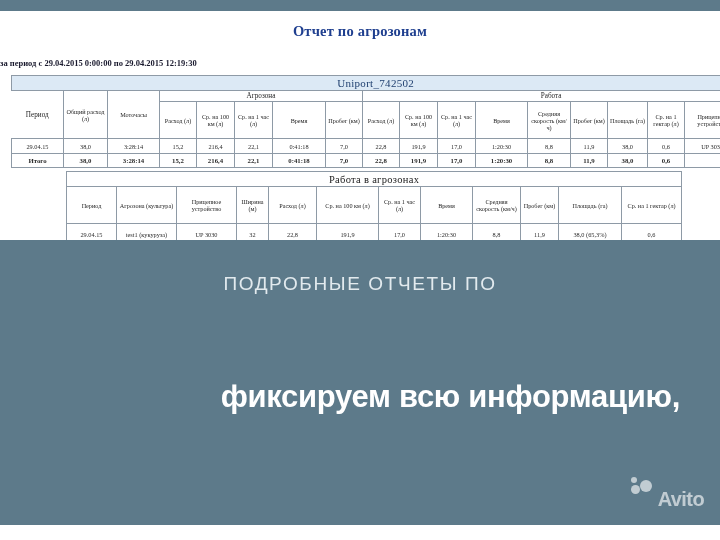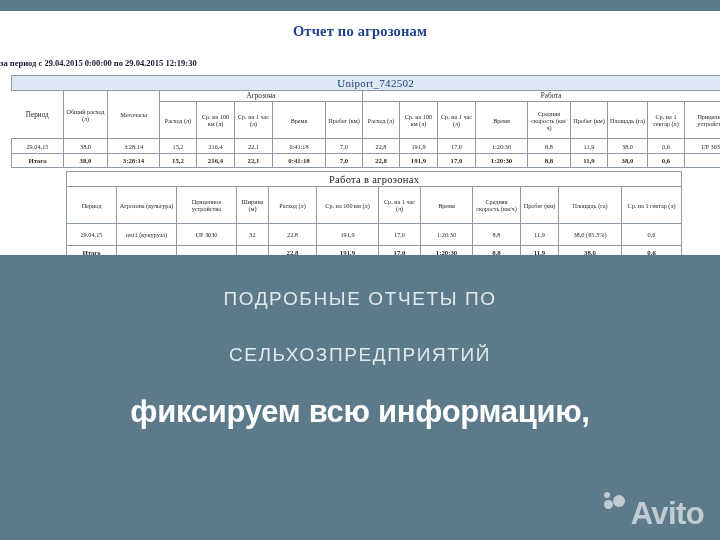--- a/index.html
+++ b/index.html
@@ -47,52 +47,52 @@
   table.rt .total{font-size:6.8px;height:14px;color:#111;font-weight:700;}
   table.rt .total td{font-weight:700;}
   .nb{border:none !important;}
 
   
   .tbl1{position:absolute;left:11px;top:64px;width:698px;}
   
   .tbl2{position:absolute;left:66px;top:160px;width:615px;}
 
   
-  .panel{position:absolute;left:0;top:255px;width:720px;height:285px;background:#5d7a8a;}
+  .panel{position:absolute;left:0;top:240px;width:720px;height:285px;background:#5d7a8a;}
 
   .kicker{
     position:absolute;left:60px;top:30px;width:600px;
     text-align:center;
     font-family:"Liberation Sans",sans-serif;
     font-size:19px;font-weight:400;line-height:28px;
     color:#e2eaee;letter-spacing:1.6px;
     text-transform:uppercase;
   }
   .headline{
     position:absolute;left:40px;top:138px;width:640px;
-    text-align:center;
+    text-align:right;
     font-family:"Liberation Sans",sans-serif;
     font-size:31px;font-weight:700;line-height:37px;
     color:#ffffff;letter-spacing:-0.3px;
   }
   .headline .l2{display:block;}
 
   
   .avito{
     position:absolute;right:16px;bottom:14px;
     display:flex;align-items:center;gap:5px;opacity:.62;
   }
   .avito .dots{position:relative;width:22px;height:20px;}
   .avito .dots i{position:absolute;border-radius:50%;background:#ffffff;display:block;}
   .avito .d1{width:6px;height:6px;left:0;top:1px;}
   .avito .d2{width:9px;height:9px;left:0px;top:9px;}
   .avito .d3{width:12px;height:12px;left:9px;top:4px;}
   .avito .wordmark{
     font-family:"Liberation Sans",sans-serif;
-    font-size:31px;font-weight:700;color:#ffffff;letter-spacing:-0.6px;line-height:24px;margin-top:26px;
+    font-size:20px;font-weight:700;color:#ffffff;letter-spacing:-0.6px;line-height:24px;margin-top:26px;
   }
 </style>
 </head>
 <body>
 
 <div class="page">
 
   <div class="top-strip"></div>
 
   <div class="report">
@@ -252,21 +252,20 @@
       </tbody>
     </table>
 
   </div>
 
   <div class="panel">
 
     <div class="kicker">
       <span>ПОДРОБНЫЕ ОТЧЕТЫ ПО</span><br>
       <br>
-      <span>СЕЛЬХОЗПРЕДПРИЯТИЙ</span>
     </div>
 
     <div class="headline">
       <span class="l2">фиксируем всю информацию,</span>
     </div>
 
     <div class="avito">
       <span class="dots">
         <i class="d1"></i>
           <i class="d2"></i>

